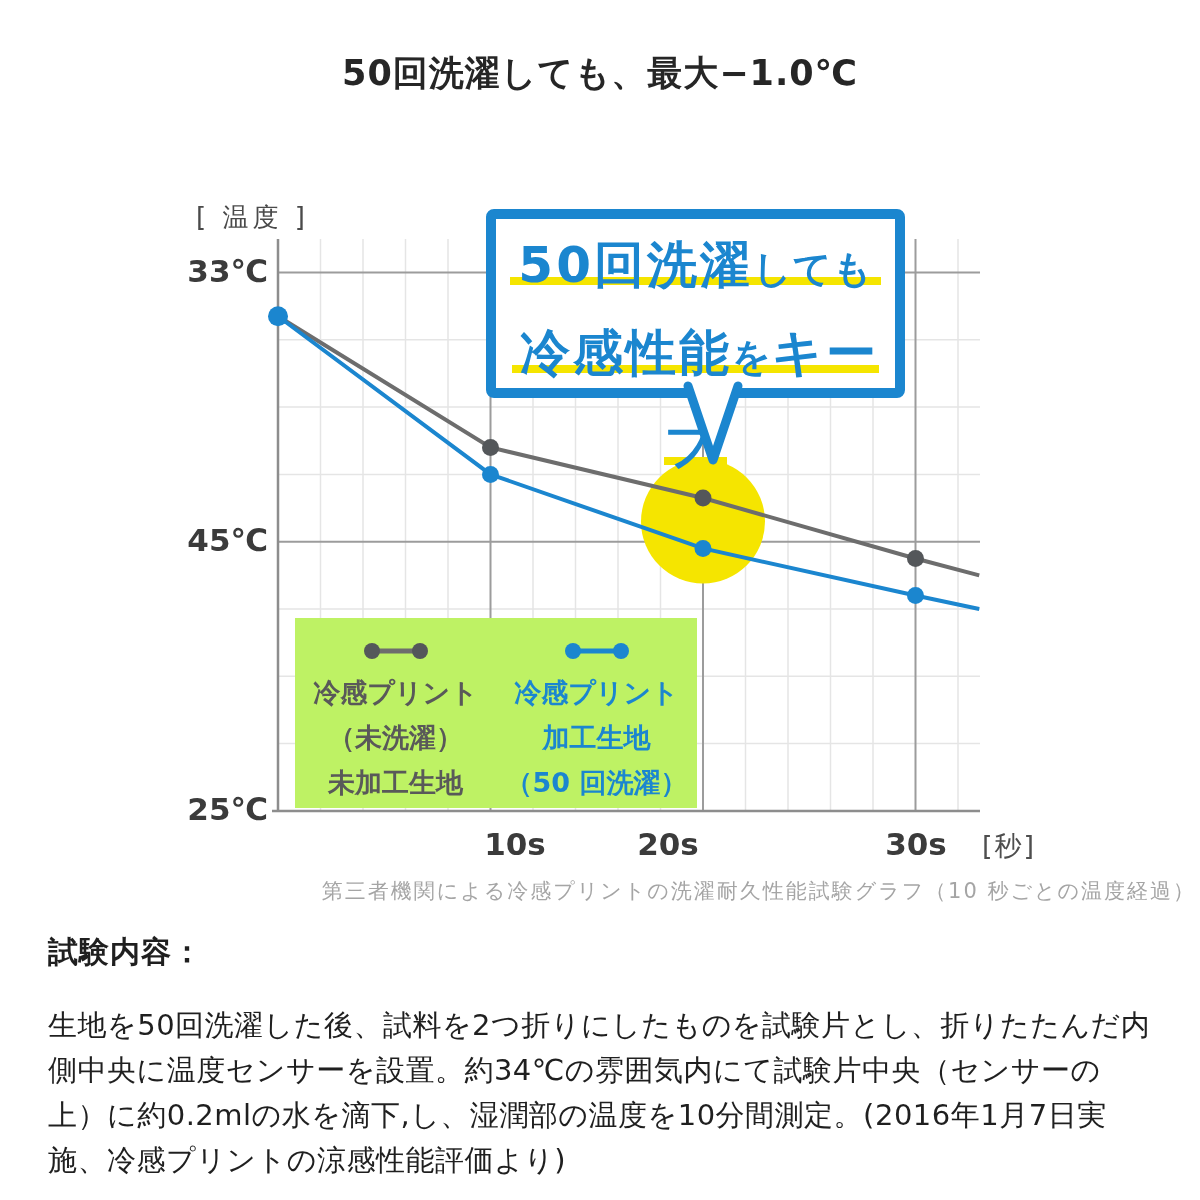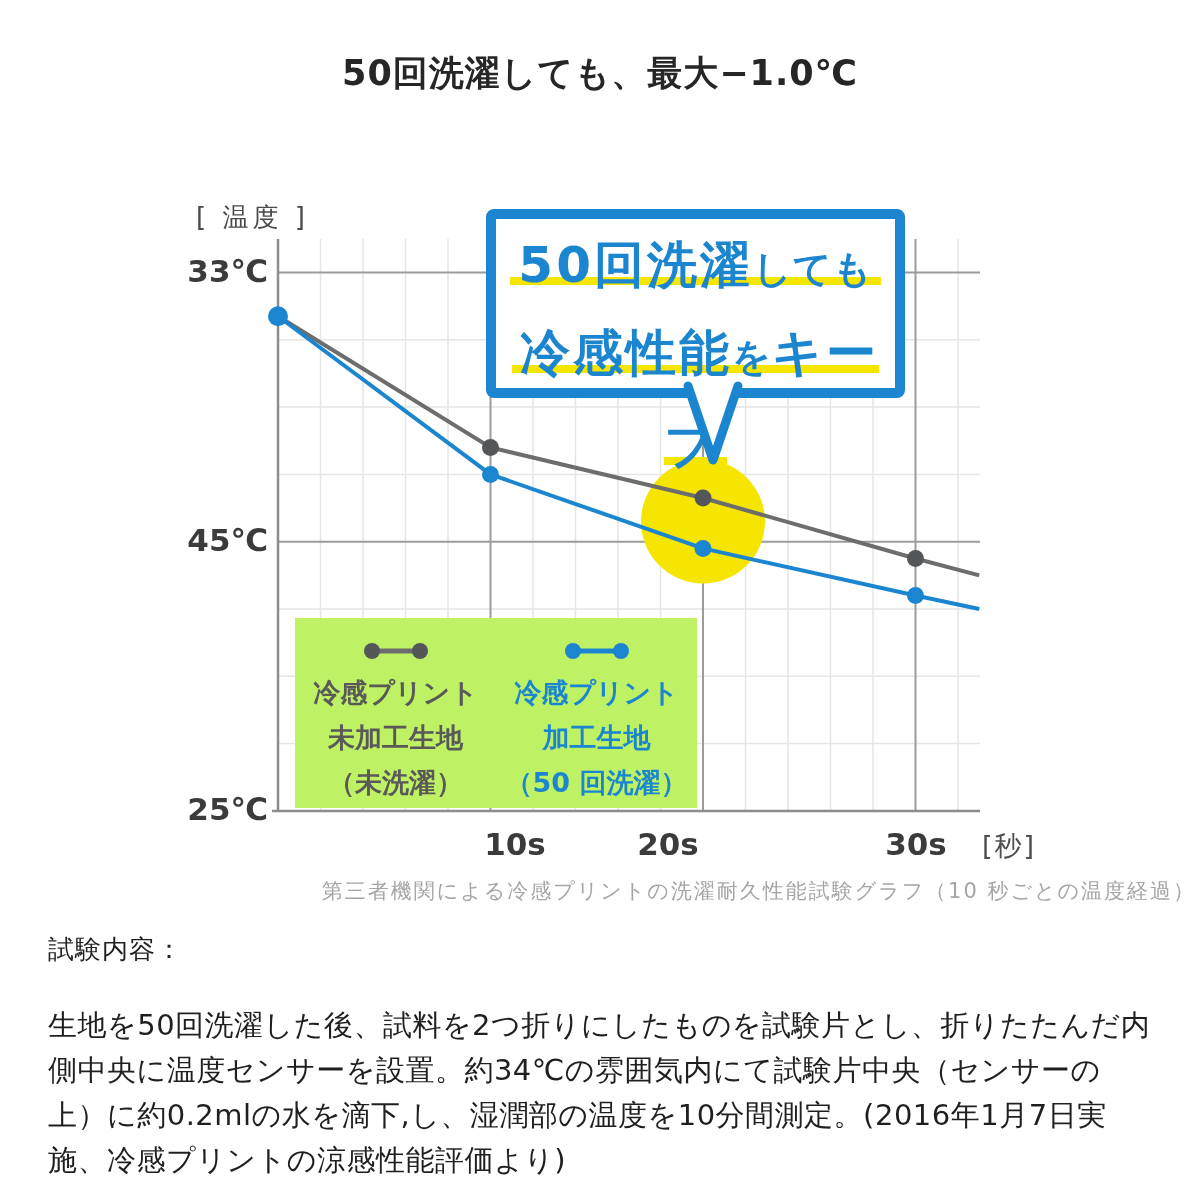--- a/index.html
+++ b/index.html
@@ -73,21 +73,21 @@
   .leg-text.blue{color:var(--accent);}
 
   .caption{
     position:absolute;left:26px;top:877px;width:1170px;z-index:3;
     text-align:right;font-size:21px;color:var(--caption-gray);letter-spacing:2px;
   }
 
   
   .test-h{
     position:absolute;left:48px;top:932px;
-    font-size:26px;font-weight:400;color:#1f1f1f;letter-spacing:1px;
+    font-size:30px;font-weight:700;color:#1f1f1f;letter-spacing:1px;
   }
   .test-b{
     position:absolute;left:48px;top:980px;width:1110px;
     font-size:29px;line-height:45px;color:#1f1f1f;letter-spacing:0.5px;
     text-align:left;
     margin-top:23px;
   }
 </style>
 </head>
 <body style="--accent: #1b86cf; --yellow: #f5e500; --gray-line: #6d6d6d; --gray-dot: #54575a; --legend-gray: #595959; --text-dark: #262626; --caption-gray: #a5a5a5;">
@@ -157,22 +157,22 @@
 
   <div class="legend">
     <div class="leg-item">
       <svg class="marker m0" viewBox="0 0 70 22">
         <line x1="11" y1="11" x2="59" y2="11"></line>
         <circle cx="11" cy="11" r="8"></circle>
         <circle cx="59" cy="11" r="8"></circle>
       </svg>
       <div class="leg-text gray">
         <div>冷感プリント</div>
+        <div>（未洗濯）</div>
         <div>未加工生地</div>
-        <div>（未洗濯）</div>
       </div>
     </div>
     <div class="leg-item">
       <svg class="marker m1" viewBox="0 0 70 22">
         <line x1="11" y1="11" x2="59" y2="11"></line>
         <circle cx="11" cy="11" r="8"></circle>
         <circle cx="59" cy="11" r="8"></circle>
       </svg>
       <div class="leg-text blue">
         <div>冷感プリント</div>

